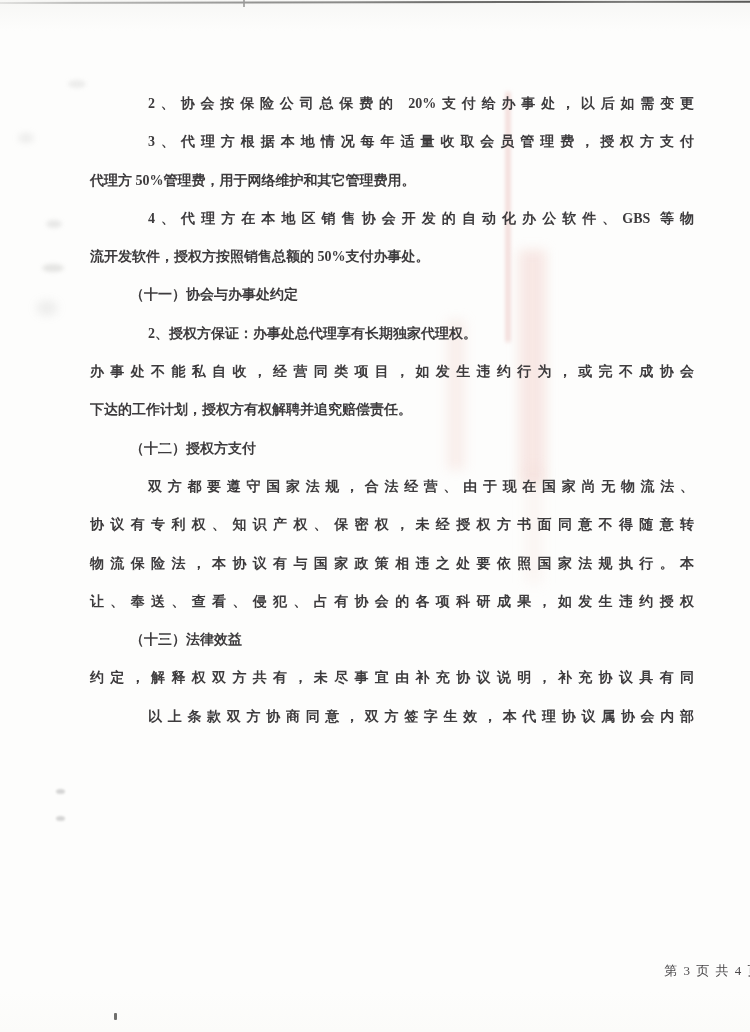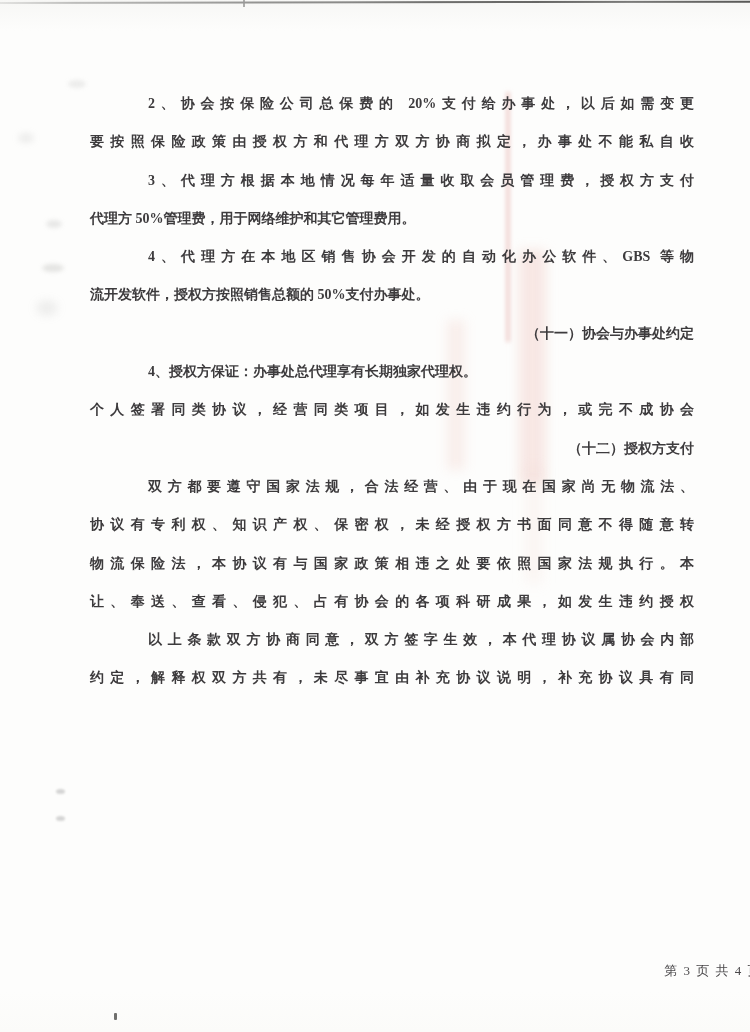--- a/index.html
+++ b/index.html
@@ -74,21 +74,21 @@
     text-align: left;
     white-space: normal;
     overflow: visible;
     font-weight: bold;
   }
   .line.fill {
     text-align: justify;
     text-align-last: justify;
   }
   .indent-num    { padding-left: 58px; }
-  .indent-header { padding-left: 40px; text-align: right; }
+  .indent-header { padding-left: 40px; }
   .indent-none   { padding-left: 0; }
 
   .footer {
     position: absolute;
     left: 12px;
     top: 962px;
     width: 750px;
     text-align: right;
     font-size: 13px;
     letter-spacing: 1.5px;
@@ -112,32 +112,33 @@
   <div class="smudge sm2"></div>
   <div class="smudge sm3"></div>
   <div class="smudge sm4"></div>
   <div class="smudge sm5"></div>
   <div class="smudge sm6"></div>
   <div class="smudge sm7"></div>
   <div class="smudge speck"></div>
 
   <div class="doc-lines">
       <div class="line indent-num fill">2、协会按保险公司总保费的 20%支付给办事处，以后如需变更</div>
-      <div class="line indent-none fill">要按照保险政策由授权方和代理方双方协商拟定，办事处不能私自收</div>
       <div class="line indent-num fill">3、代理方根据本地情况每年适量收取会员管理费，授权方支付</div>
       <div class="line indent-none">代理方 50%管理费，用于网络维护和其它管理费用。</div>
       <div class="line indent-num fill">4、代理方在本地区销售协会开发的自动化办公软件、GBS 等物</div>
       <div class="line indent-none">流开发软件，授权方按照销售总额的 50%支付办事处。</div>
       <div class="line indent-header">（十一）协会与办事处约定</div>
-      <div class="line indent-num">4、授权方保证：办事处总代理享有长期独家代理权。</div>
-      <div class="line indent-none fill">个人签署同类协议，经营同类项目，如发生违约行为，或完不成协会</div>
+      <div class="line indent-num">2、授权方保证：办事处总代理享有长期独家代理权。</div>
+      <div class="line indent-none fill">办事处不能私自收，经营同类项目，如发生违约行为，或完不成协会</div>
+      <div class="line indent-none">下达的工作计划，授权方有权解聘并追究赔偿责任。</div>
       <div class="line indent-header">（十二）授权方支付</div>
       <div class="line indent-num fill">双方都要遵守国家法规，合法经营、由于现在国家尚无物流法、</div>
       <div class="line indent-none fill">协议有专利权、知识产权、保密权，未经授权方书面同意不得随意转</div>
       <div class="line indent-none fill">物流保险法，本协议有与国家政策相违之处要依照国家法规执行。本</div>
       <div class="line indent-none fill">让、奉送、查看、侵犯、占有协会的各项科研成果，如发生违约授权</div>
+      <div class="line indent-header">（十三）法律效益</div>
+      <div class="line indent-none fill">约定，解释权双方共有，未尽事宜由补充协议说明，补充协议具有同</div>
       <div class="line indent-num fill">以上条款双方协商同意，双方签字生效，本代理协议属协会内部</div>
-      <div class="line indent-none fill">约定，解释权双方共有，未尽事宜由补充协议说明，补充协议具有同</div>
     </div>
 
   <div class="footer">第 3 页 共 4 页</div>
 
 </div>
 
 </body></html>

